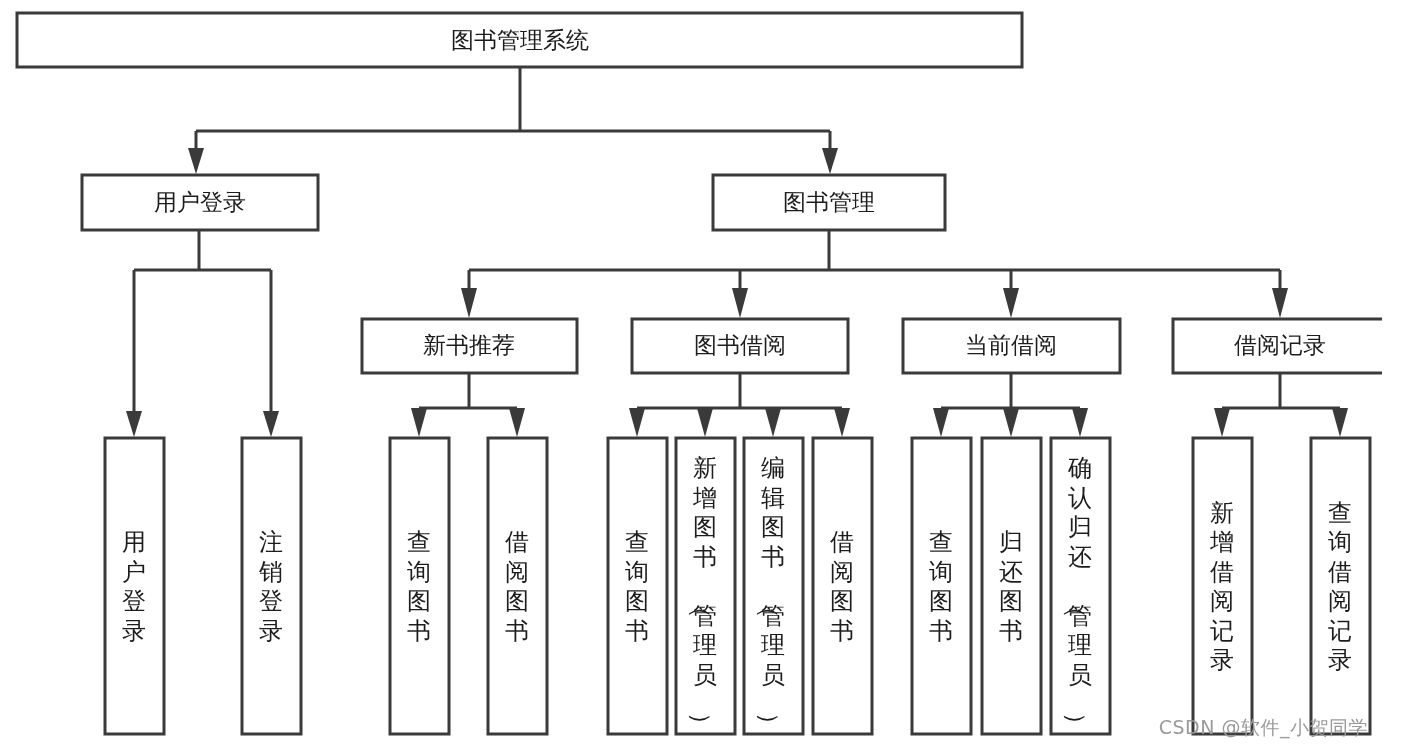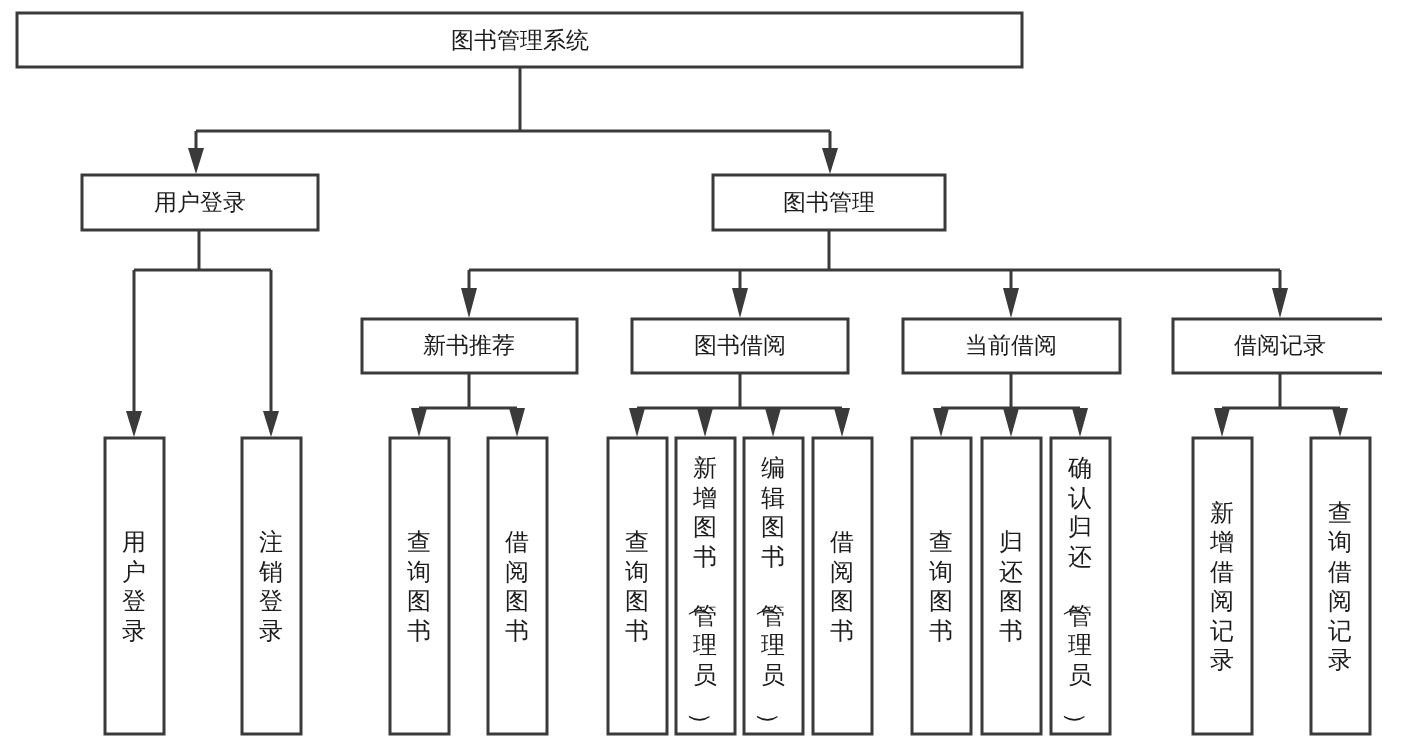--- a/index.html
+++ b/index.html
@@ -194,13 +194,14 @@
         <rect class="box-rect" x="1193" y="438" width="59" height="296"></rect>
         <text class="box-label-vert" x="1222" y="520.51"><tspan x="1222" dy="0">新</tspan><tspan x="1222" dy="29.5">增</tspan><tspan x="1222" dy="29.5">借</tspan><tspan x="1222" dy="29.5">阅</tspan><tspan x="1222" dy="29.5">记</tspan><tspan x="1222" dy="29.5">录</tspan></text>
       </g>
       <g>
         <rect class="box-rect" x="1311" y="438" width="59" height="296"></rect>
         <text class="box-label-vert" x="1340" y="520.51"><tspan x="1340" dy="0">查</tspan><tspan x="1340" dy="29.5">询</tspan><tspan x="1340" dy="29.5">借</tspan><tspan x="1340" dy="29.5">阅</tspan><tspan x="1340" dy="29.5">记</tspan><tspan x="1340" dy="29.5">录</tspan></text>
       </g>
     </g>
   </svg>
 
+  <div class="watermark">CSDN @软件_小贺同学</div>
 </div>
 
 </body></html>

